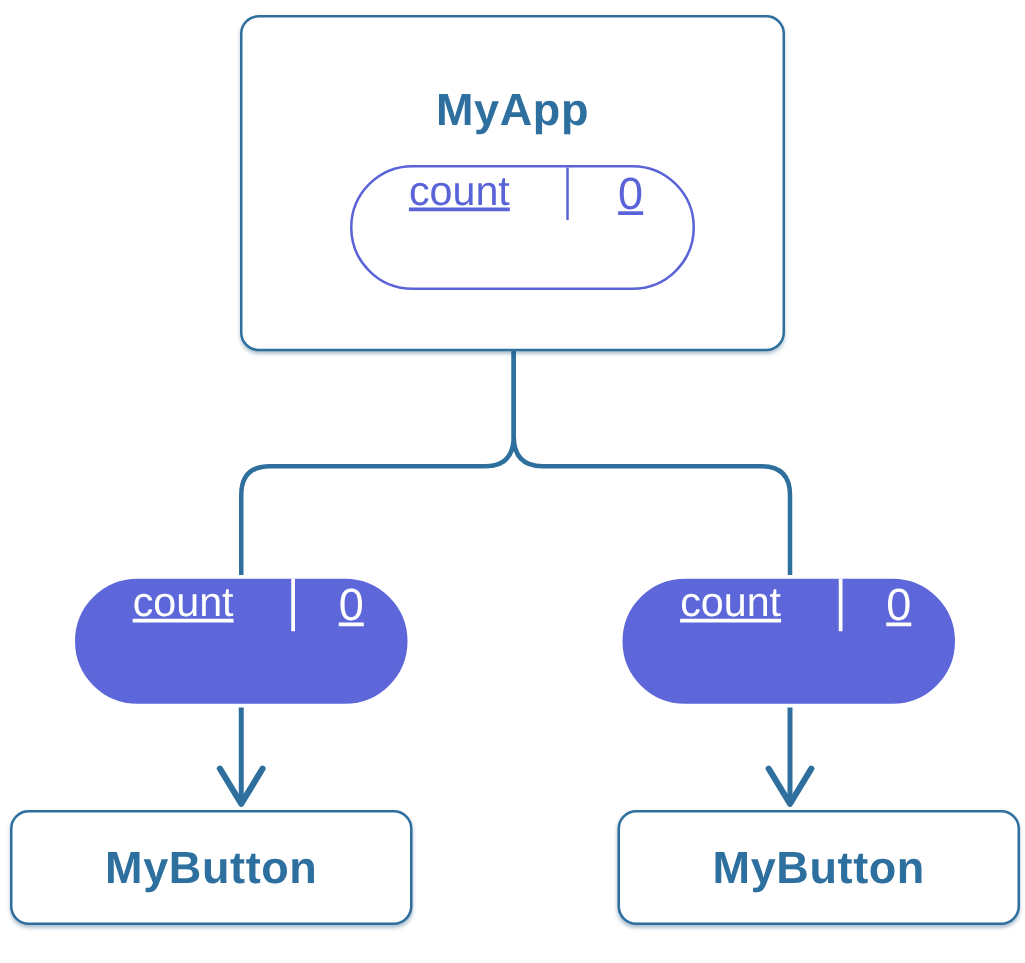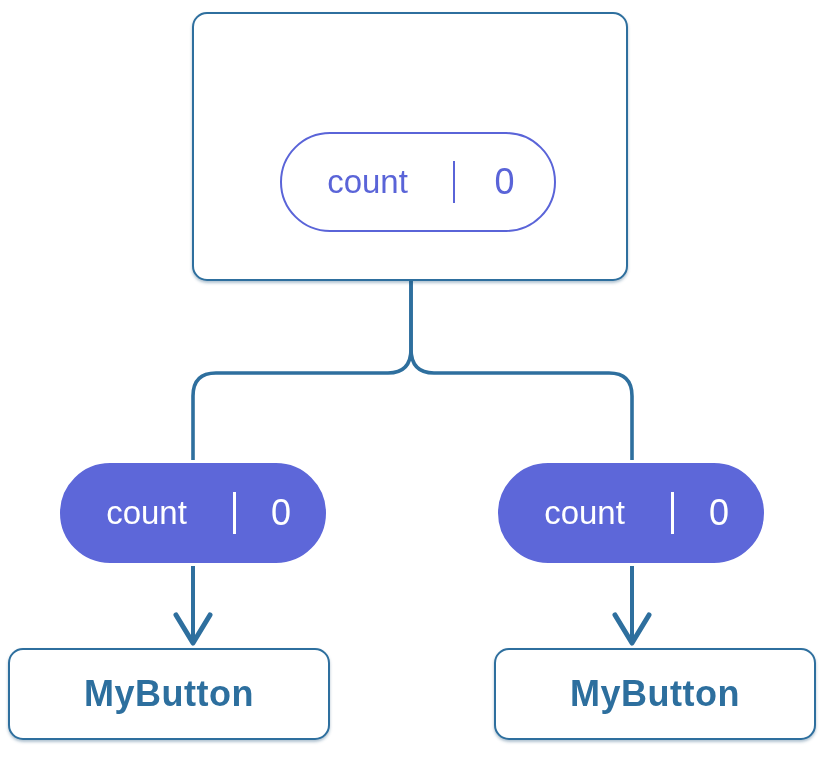--- a/index.html
+++ b/index.html
@@ -41,22 +41,23 @@
     top: 648px; width: 322px; height: 92px;
     display: flex; align-items: center; justify-content: center;
   }
   .leaf-card.left  { left: 8px; }
   .leaf-card.right { left: 494px; }
 
   .pill {
     position: absolute;
     box-sizing: border-box;
     display: flex;
-    align-items: center;
+    align-items: flex-start;
     z-index: 3;
+    text-decoration: underline;
   }
   .pill .seg {
     display: flex;
     align-items: center;
     justify-content: center;
     font-size: 33px;
   }
   .pill .seg.value { font-size: 36px; }
 
   
@@ -100,20 +101,21 @@
       <path d="M176 615 L193 643 L210 615" fill="none" stroke="#2e6f9e" stroke-width="5" stroke-linejoin="round" stroke-linecap="round"></path>
     </g>
 
     <g>
       <path d="M632 561 V639" fill="none" stroke="#2e6f9e" stroke-width="4"></path>
       <path d="M615 615 L632 643 L649 615" fill="none" stroke="#2e6f9e" stroke-width="5" stroke-linejoin="round" stroke-linecap="round"></path>
     </g>
   </svg>
 
   <div class="node-card root-card">
+    <div class="node-title">MyApp</div>
     <div class="pill outline">
       <div class="seg name">count</div>
       <div class="seg value">0</div>
     </div>
   </div>
 
   <div class="pill solid left">
     <div class="seg name">count</div>
     <div class="seg value">0</div>
   </div>

